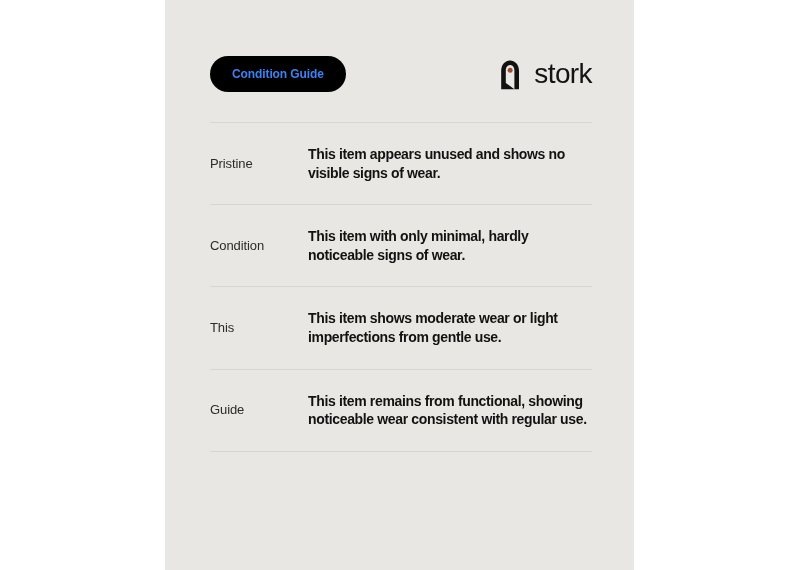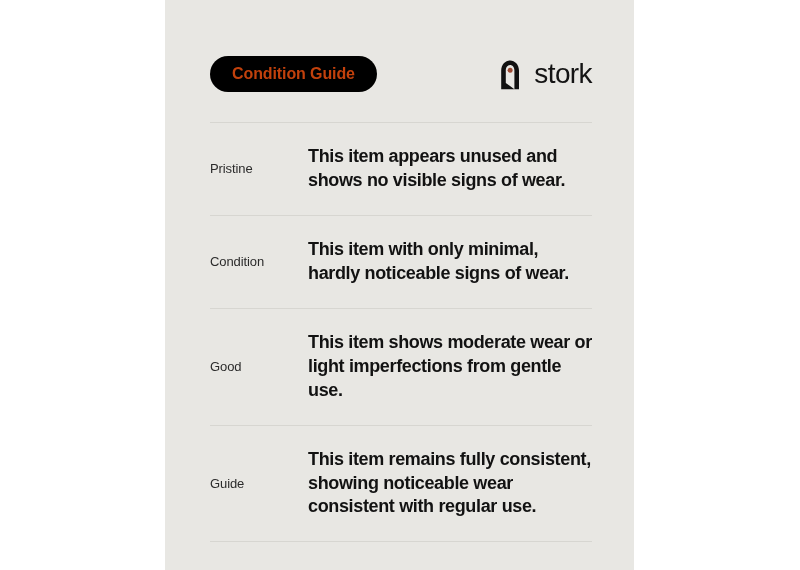--- a/index.html
+++ b/index.html
@@ -39,28 +39,28 @@
     top: 56px;
     width: 382px;
     height: 36px;
     display: flex;
     align-items: center;
     justify-content: space-between;
   }
 
   .pill {
     background: #000000;
-    color: #c2410c;
+    color: #3b82f6;
     border-radius: 999px;
     height: 36px;
     padding: 0 22px;
     display: flex;
     align-items: center;
     justify-content: center;
-    font-size: 16px;
+    font-size: 12px;
     font-weight: bold;
     letter-spacing: -0.1px;
     line-height: 1;
     white-space: nowrap;
     cursor: pointer;
   }
 
   .brand {
     display: flex;
     align-items: center;
@@ -106,21 +106,21 @@
     width: 98px;
     flex: 0 0 98px;
     font-size: 13px;
     color: #2b2b2b;
     letter-spacing: -0.1px;
     line-height: 1.2;
   }
 
   .row-desc {
     flex: 1 1 auto;
-    font-size: 18px;
+    font-size: 14px;
     font-weight: bold;
     color: #121212;
     letter-spacing: -0.35px;
     line-height: 1.33;
     padding: 22px 0;
   }
 </style>
 </head>
 <body>
 
@@ -156,29 +156,29 @@
       <div class="divider"></div>
 
       <div class="row">
         <div class="row-label">Condition</div>
         <div class="row-desc">This item with only minimal, hardly noticeable signs of wear.</div>
       </div>
 
       <div class="divider"></div>
 
       <div class="row">
-        <div class="row-label">Good</div>
+        <div class="row-label">This</div>
         <div class="row-desc">This item shows moderate wear or light imperfections from gentle use.</div>
       </div>
 
       <div class="divider"></div>
 
       <div class="row">
         <div class="row-label">Guide</div>
-        <div class="row-desc">This item remains fully consistent, showing noticeable wear consistent with regular use.</div>
+        <div class="row-desc">This item remains from functional, showing noticeable wear consistent with regular use.</div>
       </div>
 
       <div class="divider"></div>
 
     </div>
 
   </div>
 
 </div>
 

